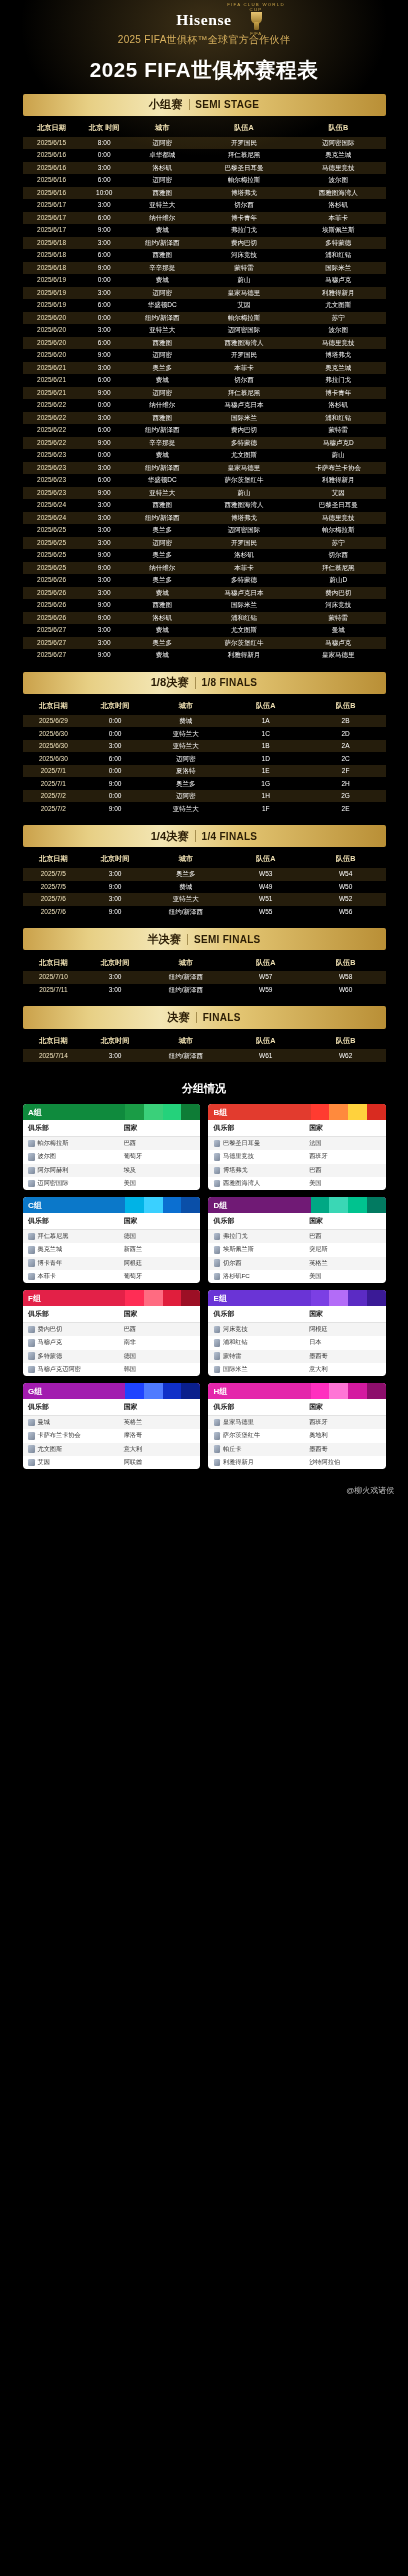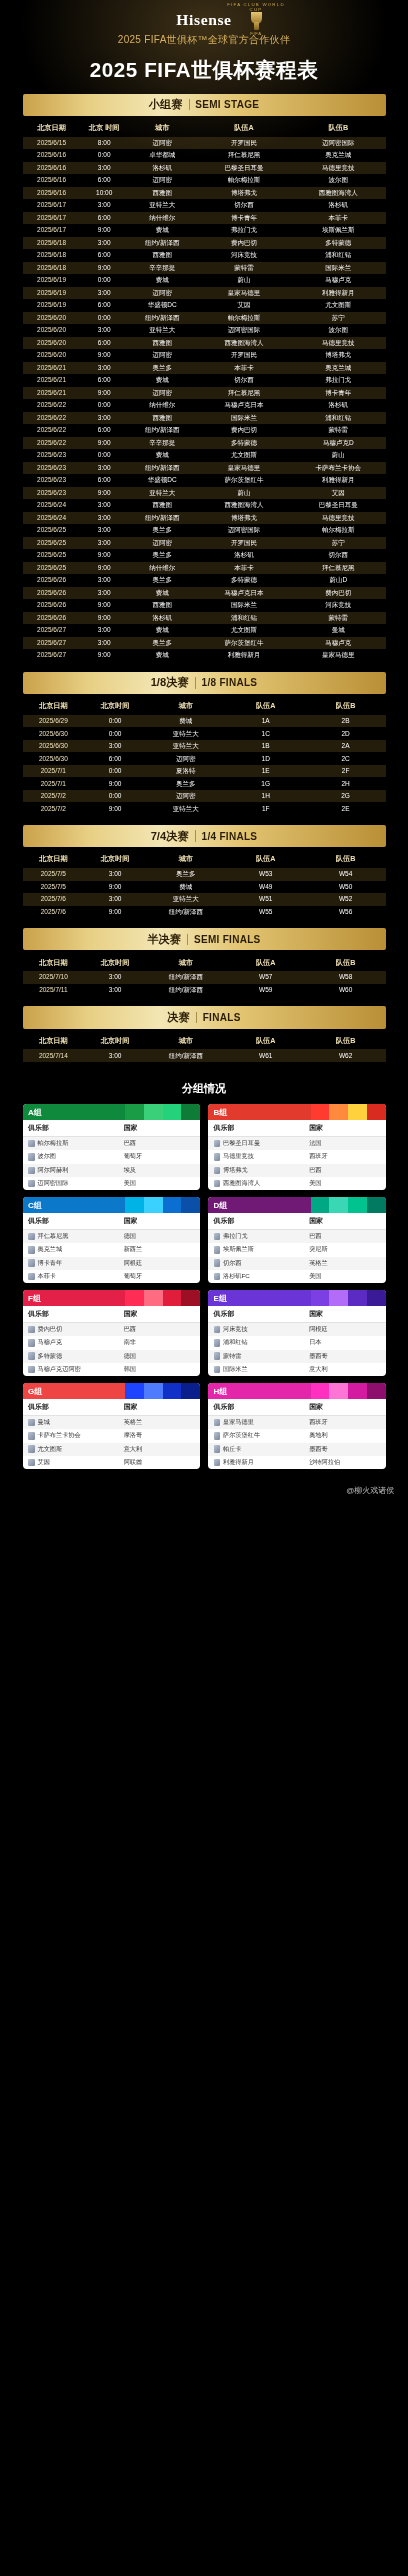--- a/index.html
+++ b/index.html
@@ -563,21 +563,21 @@
               <td class="col-date">2025/7/2</td>
               <td class="col-time">9:00</td>
               <td class="col-city">亚特兰大</td>
               <td class="col-ta">1F</td>
               <td class="col-tb">2E</td>
             </tr>
           </tbody>
         </table>
       </div>
       <div class="banner">
-        <span class="cn">7/4决赛</span>
+        <span class="cn">1/4决赛</span>
         <span class="sep"></span>
         <span class="en">1/4 FINALS</span>
       </div>
       <div class="tblwrap">
         <table class="ko">
           <thead>
             <tr>
               <th class="col-date">北京日期</th>
               <th class="col-time">北京时间</th>
               <th class="col-city">城市</th>
@@ -934,21 +934,21 @@
         </div>
         <div class="grow">
           <span class="c1">
             <span class="crest"></span>
             <span>国际米兰</span>
           </span>
           <span class="c2">意大利</span>
         </div>
       </div>
       <div class="gcard">
-        <div class="ghead" style="background: #ef4444;">
+        <div class="ghead" style="background: #a21caf;">
           <span>G组</span>
           <span class="stripes">
             <i style="background: rgb(31, 68, 255);"></i>
             <i style="background: rgb(79, 123, 255);"></i>
             <i style="background: rgb(16, 48, 200);"></i>
             <i style="background: rgb(10, 31, 140);"></i>
           </span>
         </div>
         <div class="gsub">
           <span class="c1">俱乐部</span>

